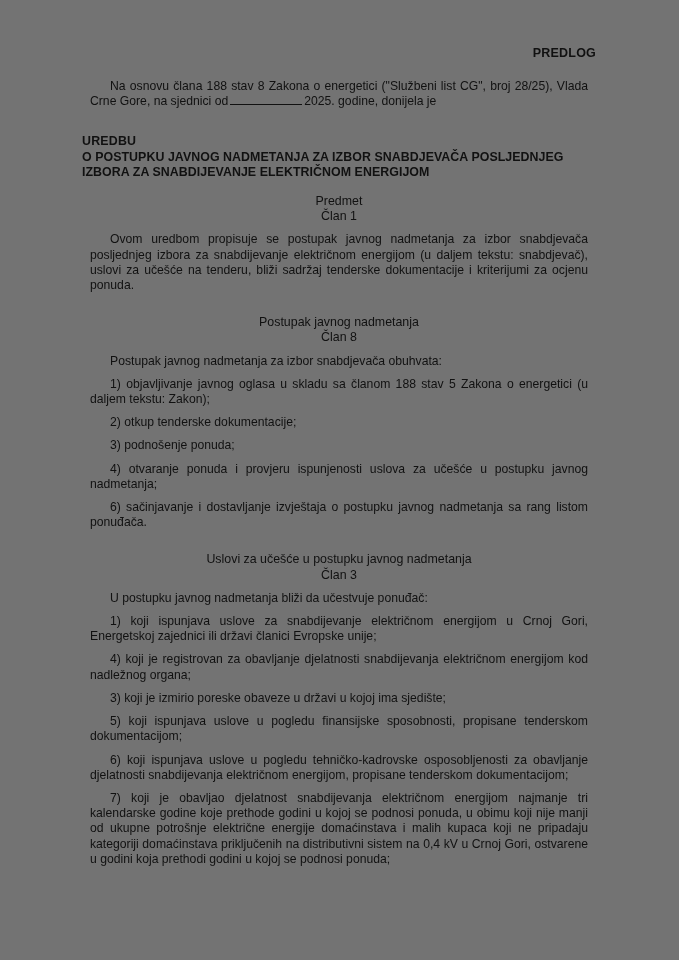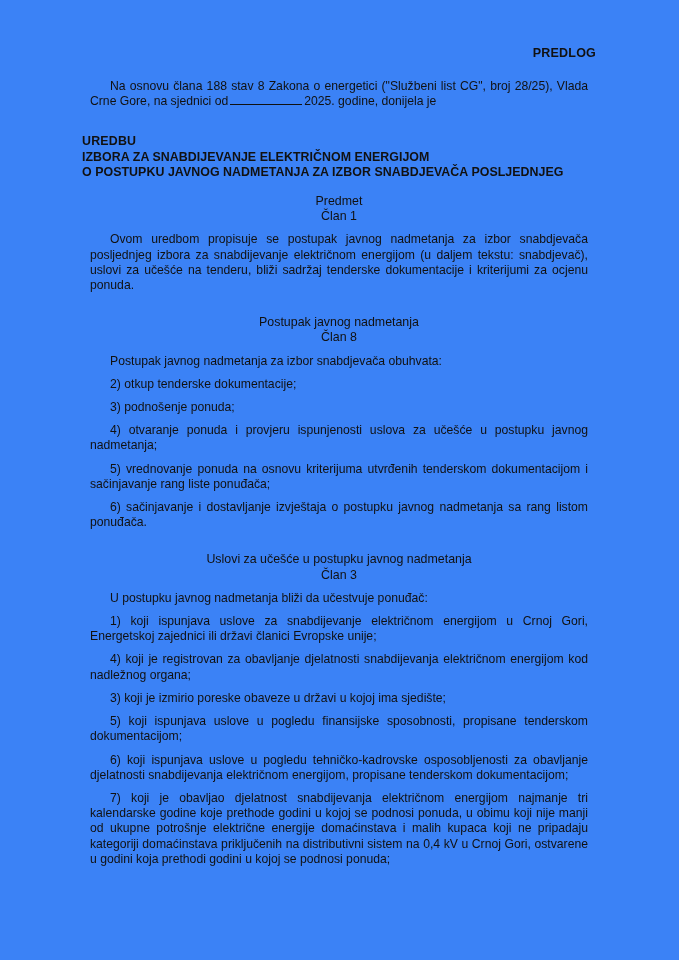--- a/index.html
+++ b/index.html
@@ -14,21 +14,21 @@
     font-family: "Liberation Sans", sans-serif;
     color: #111111;
     -webkit-font-smoothing: antialiased;
   }
 
   .page {
     position: relative;
     width: 679px;
     height: 960px;
     box-sizing: border-box;
-    background: #3b82f6;
+    background: #737373;
     overflow: hidden;
   }
 
   
   .content {
     position: absolute;
     left: 82px;
     top: 46px;
     width: 514px;
   }
@@ -95,43 +95,43 @@
   <div class="content">
 
     <div class="doc-label">PREDLOG</div>
 
     <p class="para indent"><span>Na osnovu člana 188 stav 8 Zakona o energetici ("Službeni list CG", broj 28/25), Vlada Crne Gore, na sjednici od</span><span class="blank-fill"></span><span>2025. godine, donijela je</span></p>
 
     <div class="spacer-lg"></div>
 
     <div class="title-block">
       <div class="title-main">UREDBU</div>
+      <div class="title-sub">O POSTUPKU JAVNOG NADMETANJA ZA IZBOR SNABDJEVAČA POSLJEDNJEG</div>
       <div class="title-sub">IZBORA ZA SNABDIJEVANJE ELEKTRIČNOM ENERGIJOM</div>
-      <div class="title-sub">O POSTUPKU JAVNOG NADMETANJA ZA IZBOR SNABDJEVAČA POSLJEDNJEG</div>
     </div>
 
     <div class="spacer-md"></div>
 
     <div class="section-head">
       <span>Predmet</span>
       <span class="art">Član 1</span>
     </div>
     <p class="para indent">Ovom uredbom propisuje se postupak javnog nadmetanja za izbor snabdjevača posljednjeg izbora za snabdijevanje električnom energijom (u daljem tekstu: snabdjevač), uslovi za učešće na tenderu, bliži sadržaj tenderske dokumentacije i kriterijumi za ocjenu ponuda.</p>
 
     <div class="spacer-md"></div>
 
     <div class="section-head">
       <span>Postupak javnog nadmetanja</span>
       <span class="art">Član 8</span>
     </div>
     <p class="para indent">Postupak javnog nadmetanja za izbor snabdjevača obuhvata:</p>
+    <p class="para indent">1) objavljivanje javnog oglasa u skladu sa članom 188 stav 5 Zakona o energetici (u daljem tekstu: Zakon);</p>
     <p class="para indent">2) otkup tenderske dokumentacije;</p>
     <p class="para indent">3) podnošenje ponuda;</p>
     <p class="para indent">4) otvaranje ponuda i provjeru ispunjenosti uslova za učešće u postupku javnog nadmetanja;</p>
-    <p class="para indent">5) vrednovanje ponuda na osnovu kriterijuma utvrđenih tenderskom dokumentacijom i sačinjavanje rang liste ponuđača;</p>
     <p class="para indent">6) sačinjavanje i dostavljanje izvještaja o postupku javnog nadmetanja sa rang listom ponuđača.</p>
 
     <div class="spacer-md"></div>
 
     <div class="section-head">
       <span>Uslovi za učešće u postupku javnog nadmetanja</span>
       <span class="art">Član 3</span>
     </div>
     <p class="para indent">U postupku javnog nadmetanja bliži da učestvuje ponuđač:</p>
     <p class="para indent">1) koji ispunjava uslove za snabdijevanje električnom energijom u Crnoj Gori, Energetskoj zajednici ili državi članici Evropske unije;</p>

